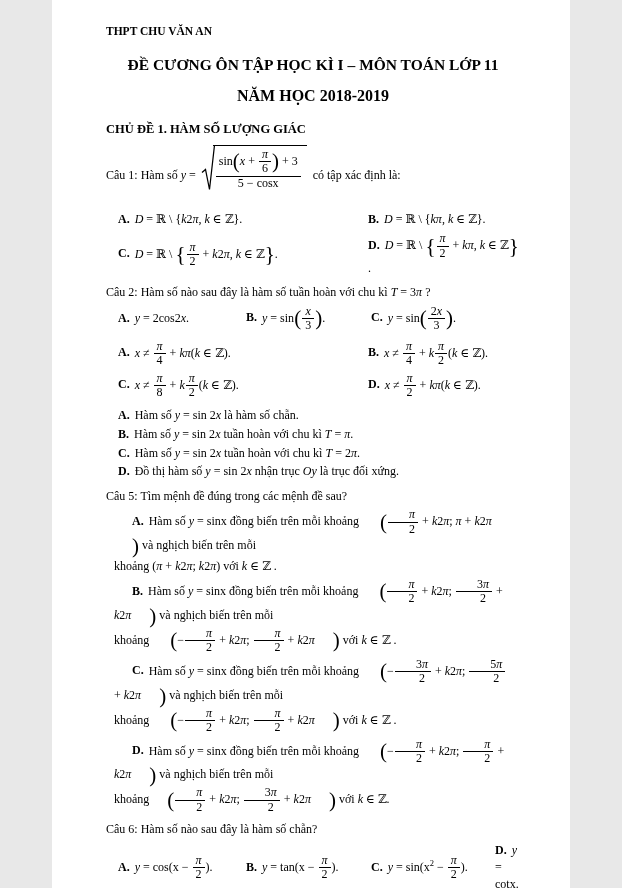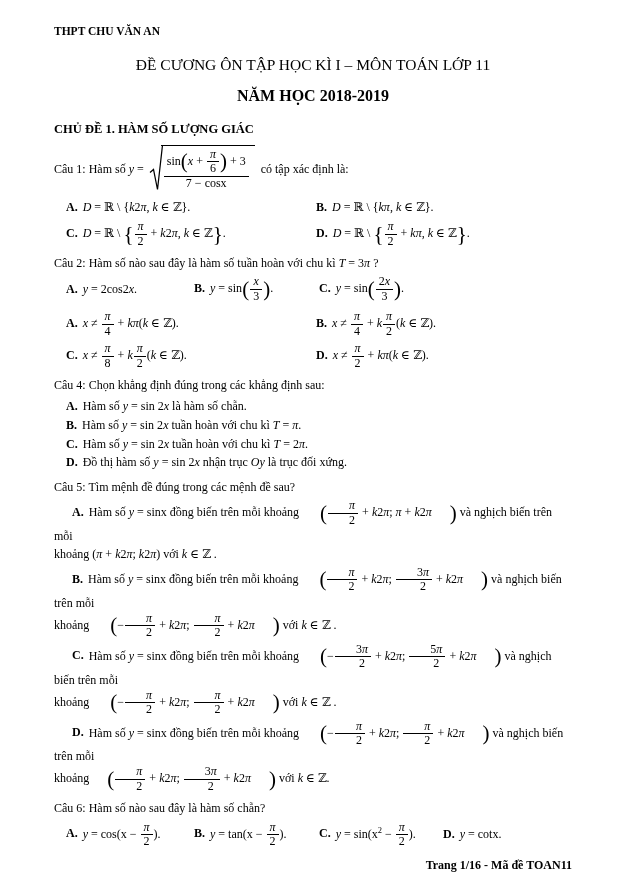--- a/index.html
+++ b/index.html
@@ -1,63 +1,63 @@
 <!DOCTYPE html>
 <html><head>
 <meta charset="utf-8">
 <style>
   html,body{margin:0;padding:0;background:#e8e8e8;}
   .page{
-    width:622px;height:888px;box-sizing:border-box;margin:0 auto;
+    width:518px;height:888px;box-sizing:border-box;margin:0 auto;
     padding:24px 50px 14px 54px;
     display:flex;flex-direction:column;
     background:#fff;color:#000;
     font-family:"Liberation Serif","DejaVu Serif",serif;
     font-size:12px;line-height:1.45;overflow:hidden;
   }
   .hdr{font-size:11.5px;font-weight:bold;line-height:1.3;}
   .dept{padding-left:24px;}
-  .title{font-size:15.5px;font-weight:normal;text-align:center;margin:15px 0 0;}
+  .title{font-size:15.5px;font-weight:bold;text-align:center;margin:15px 0 0;}
   .subtitle{font-size:16px;font-weight:bold;text-align:center;margin:8px 0 0;}
   .section{font-size:12.5px;font-weight:bold;margin:12px 0 0;}
   .question{margin-top:7px;}
   .stem{margin:0 0 3px;}
   .qlabel{font-weight:normal;}
   .olabel{font-weight:bold;padding-right:5px;}
   .grid2{display:grid;grid-template-columns:250px 1fr;row-gap:4px;padding-left:12px;align-items:center;}
   .grid4{display:grid;grid-template-columns:128px 125px 124px 1fr;padding-left:12px;align-items:center;}
   .optline{padding-left:12px;line-height:1.55;}
-  .para{margin:3px 0;text-indent:18px;line-height:1.5;}
+  .para{margin:3px 8px;text-indent:18px;line-height:1.5;}
   .frac{display:inline-block;vertical-align:middle;text-align:center;padding:0 1px;}
   .fn{display:block;line-height:1.12;padding:0 3px;border-bottom:1px solid #000;}
   .fd{display:block;line-height:1.12;padding:0 3px;}
   .bigp{display:inline-block;font-size:175%;line-height:1;vertical-align:middle;font-weight:normal;}
   sup{font-size:8.5px;}
-  .sqrt{display:inline-flex;align-items:flex-start;vertical-align:middle;margin:0 3px 4px 2px;}
+  .sqrt{display:inline-flex;align-items:flex-start;vertical-align:middle;margin:0 3px 16px 2px;}
   .radsvg{display:block;margin-right:-2px;}
   .sqc{border-top:1.2px solid #000;padding:2px 5px 0 2px;display:inline-block;text-align:center;}
   .footer{margin-top:auto;text-align:right;font-weight:bold;font-size:12px;}
 </style>
 </head>
 <body>
 
 <div class="page">
   <div class="hdr">
     <div>THPT CHU VĂN AN</div>
   </div>
   <h1 class="title">ĐỀ CƯƠNG ÔN TẬP HỌC KÌ I – MÔN TOÁN LỚP 11</h1>
   <h2 class="subtitle">NĂM HỌC 2018-2019</h2>
   <h3 class="section">CHỦ ĐỀ 1. HÀM SỐ LƯỢNG GIÁC</h3>
   <main>
       <div class="question">
         <p class="stem"><b class="qlabel">Câu 1:</b> <span>Hàm số </span><i>y</i><span> = </span><span class="sqrt">
             <svg class="radsvg" width="14" height="47" viewBox="0 0 14 47">
               <path d="M1 27.5 L4.5 24.5 L8.5 44.5 L13.4 1" fill="none" stroke="#000" stroke-width="1.25"></path>
             </svg>
-            <span class="sqc"><span class="frac"><span class="fn"><span>sin</span><span class="bigp">(</span><i>x</i><span> + </span><span class="frac"><span class="fn"><i>π</i></span><span class="fd"><span>6</span></span></span><span class="bigp">)</span><span> + 3</span></span><span class="fd"><span>7 − cosx</span></span></span></span>
+            <span class="sqc"><span class="frac"><span class="fn"><span>sin</span><span class="bigp">(</span><i>x</i><span> + </span><span class="frac"><span class="fn"><i>π</i></span><span class="fd"><span>6</span></span></span><span class="bigp">)</span><span> + 3</span></span><span class="fd"><span>5 − cosx</span></span></span></span>
           </span><span> có tập xác định là:</span></p>
         <div class="grid2">
           <div class="optcell"><b class="olabel">A.</b><i>D</i><span> = ℝ \ {</span><i>k</i><span>2</span><i>π</i><span>, </span><i>k</i><span> ∈ ℤ}.</span></div>
           <div class="optcell"><b class="olabel">B.</b><i>D</i><span> = ℝ \ {</span><i>kπ</i><span>, </span><i>k</i><span> ∈ ℤ}.</span></div>
           <div class="optcell"><b class="olabel">C.</b><i>D</i><span> = ℝ \ </span><span class="bigp">{</span><span class="frac"><span class="fn"><i>π</i></span><span class="fd"><span>2</span></span></span><span> + </span><i>k</i><span>2</span><i>π</i><span>, </span><i>k</i><span> ∈ ℤ</span><span class="bigp">}</span><span>.</span></div>
           <div class="optcell"><b class="olabel">D.</b><i>D</i><span> = ℝ \ </span><span class="bigp">{</span><span class="frac"><span class="fn"><i>π</i></span><span class="fd"><span>2</span></span></span><span> + </span><i>kπ</i><span>, </span><i>k</i><span> ∈ ℤ</span><span class="bigp">}</span><span>.</span></div>
         </div>
       </div>
       <div class="question">
         <p class="stem"><b class="qlabel">Câu 2:</b> <span>Hàm số nào sau đây là hàm số tuần hoàn với chu kì </span><i>T</i><span> = 3</span><i>π</i><span> ?</span></p>
@@ -69,21 +69,20 @@
       </div>
       <div class="question">
         <div class="grid2">
           <div class="optcell"><b class="olabel">A.</b><i>x</i><span> ≠ </span><span class="frac"><span class="fn"><i>π</i></span><span class="fd"><span>4</span></span></span><span> + </span><i>kπ</i><span>(</span><i>k</i><span> ∈ ℤ).</span></div>
           <div class="optcell"><b class="olabel">B.</b><i>x</i><span> ≠ </span><span class="frac"><span class="fn"><i>π</i></span><span class="fd"><span>4</span></span></span><span> + </span><i>k</i><span class="frac"><span class="fn"><i>π</i></span><span class="fd"><span>2</span></span></span><span>(</span><i>k</i><span> ∈ ℤ).</span></div>
           <div class="optcell"><b class="olabel">C.</b><i>x</i><span> ≠ </span><span class="frac"><span class="fn"><i>π</i></span><span class="fd"><span>8</span></span></span><span> + </span><i>k</i><span class="frac"><span class="fn"><i>π</i></span><span class="fd"><span>2</span></span></span><span>(</span><i>k</i><span> ∈ ℤ).</span></div>
           <div class="optcell"><b class="olabel">D.</b><i>x</i><span> ≠ </span><span class="frac"><span class="fn"><i>π</i></span><span class="fd"><span>2</span></span></span><span> + </span><i>kπ</i><span>(</span><i>k</i><span> ∈ ℤ).</span></div>
         </div>
       </div>
       <div class="question">
-        <p class="stem"><b class="qlabel">Câu 4:</b> <span>Chọn khẳng định đúng trong các khẳng định sau:</span></p>
         <div class="optlist">
           <div class="optline"><b class="olabel">A.</b><span>Hàm số </span><i>y</i><span> = sin 2</span><i>x</i><span> là hàm số chẵn.</span></div>
           <div class="optline"><b class="olabel">B.</b><span>Hàm số </span><i>y</i><span> = sin 2</span><i>x</i><span> tuần hoàn với chu kì </span><i>T</i><span> = </span><i>π</i><span>.</span></div>
           <div class="optline"><b class="olabel">C.</b><span>Hàm số </span><i>y</i><span> = sin 2</span><i>x</i><span> tuần hoàn với chu kì </span><i>T</i><span> = 2</span><i>π</i><span>.</span></div>
           <div class="optline"><b class="olabel">D.</b><span>Đồ thị hàm số </span><i>y</i><span> = sin 2</span><i>x</i><span> nhận trục </span><i>Oy</i><span> là trục đối xứng.</span></div>
         </div>
       </div>
       <div class="question">
         <p class="stem"><b class="qlabel">Câu 5:</b> <span>Tìm mệnh đề đúng trong các mệnh đề sau?</span></p>
         <p class="para"><b class="olabel">A.</b><span>Hàm số </span><i>y</i><span> = sinx đồng biến trên mỗi khoảng </span><span class="bigp">(</span><span class="frac"><span class="fn"><i>π</i></span><span class="fd"><span>2</span></span></span><span> + </span><i>k</i><span>2</span><i>π</i><span>; </span><i>π</i><span> + </span><i>k</i><span>2</span><i>π</i><span class="bigp">)</span><span> và nghịch biến trên mỗi</span><br><span>khoảng (</span><i>π</i><span> + </span><i>k</i><span>2</span><i>π</i><span>; </span><i>k</i><span>2</span><i>π</i><span>) với </span><i>k</i><span> ∈ ℤ .</span></p>

